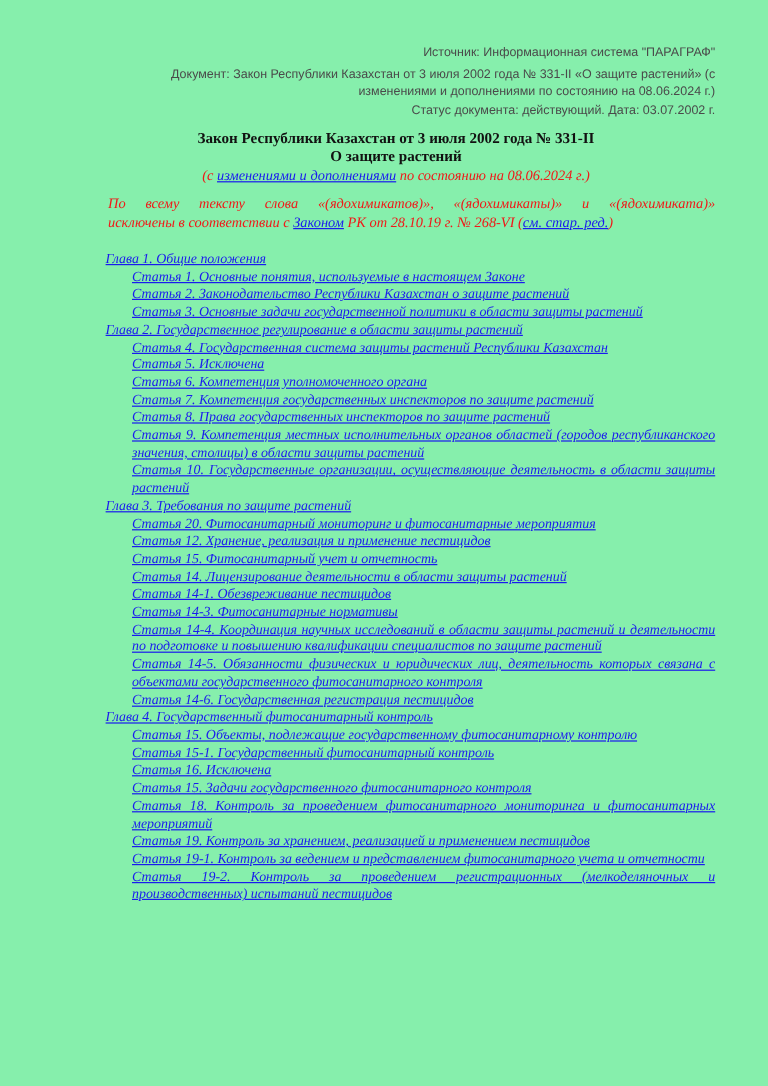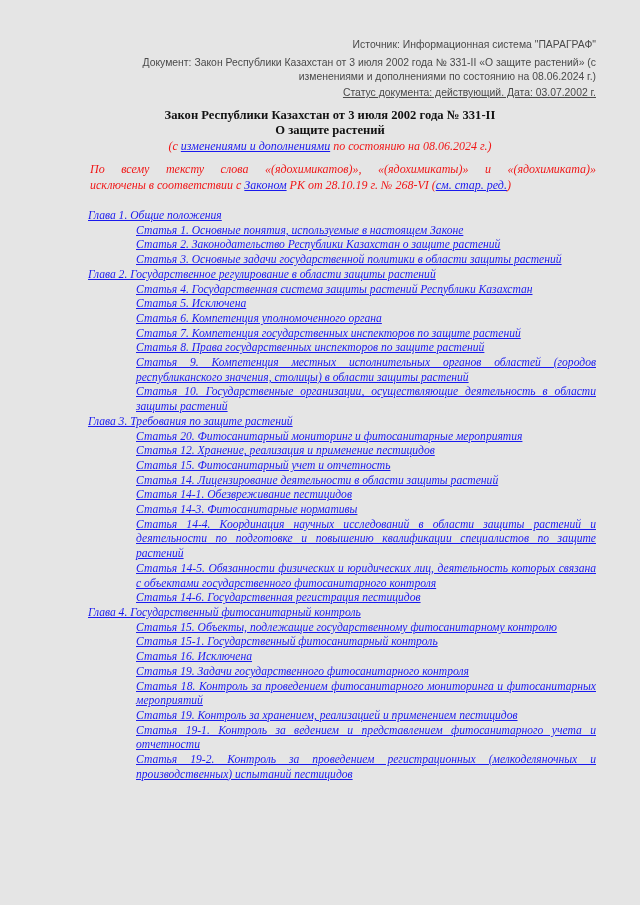--- a/index.html
+++ b/index.html
@@ -11,34 +11,34 @@
     width: 640px;
     height: 905px;
     position: relative;
     overflow: hidden;
   }
   .page {
     position: absolute;
     left: 0; top: 0;
     width: 640px;
     height: 905px;
-    background: #e5e5e5;
+    background: #86efac;
   }
   .meta {
     position: absolute;
     right: 44px;
     font-family: "Liberation Sans", sans-serif;
     font-size: 10.4px;
     color: #4a4a4a;
     text-align: right;
     line-height: 14px;
   }
   .meta.source { top: 38px; }
   .meta.doc { top: 56px; width: 490px; }
-  .meta.status { top: 86px; text-decoration: underline; }
+  .meta.status { top: 86px; }
 
   .title-block {
     position: absolute;
     left: 60px;
     width: 540px;
     top: 108px;
     text-align: center;
     font-family: Liberation Serif, serif;
   }
   .title {
@@ -87,21 +87,21 @@
     line-height: 14.7px;
   }
   .toc-chapter {
     display: block;
     color: #1a1aee;
     text-decoration: underline;
     white-space: nowrap;
   }
   .toc-article {
     display: block;
-    margin-left: 48px;
+    margin-left: 22px;
     color: #1a1aee;
     text-decoration: underline;
     text-align: justify;
   }
 </style>
 </head>
 <body>
 
 <div class="page">
 
@@ -140,19 +140,19 @@
       <a class="toc-article">Статья 14. Лицензирование деятельности в области защиты растений</a>
       <a class="toc-article">Статья 14-1. Обезвреживание пестицидов</a>
       <a class="toc-article">Статья 14-3. Фитосанитарные нормативы</a>
       <a class="toc-article">Статья 14-4. Координация научных исследований в области защиты растений и деятельности по подготовке и повышению квалификации специалистов по защите растений</a>
       <a class="toc-article">Статья 14-5. Обязанности физических и юридических лиц, деятельность которых связана с объектами государственного фитосанитарного контроля</a>
       <a class="toc-article">Статья 14-6. Государственная регистрация пестицидов</a>
       <a class="toc-chapter">Глава 4. Государственный фитосанитарный контроль</a>
       <a class="toc-article">Статья 15. Объекты, подлежащие государственному фитосанитарному контролю</a>
       <a class="toc-article">Статья 15-1. Государственный фитосанитарный контроль</a>
       <a class="toc-article">Статья 16. Исключена</a>
-      <a class="toc-article">Статья 19. Задачи государственного фитосанитарного контроля</a>
+      <a class="toc-article">Статья 15. Задачи государственного фитосанитарного контроля</a>
       <a class="toc-article">Статья 18. Контроль за проведением фитосанитарного мониторинга и фитосанитарных мероприятий</a>
       <a class="toc-article">Статья 19. Контроль за хранением, реализацией и применением пестицидов</a>
       <a class="toc-article">Статья 19-1. Контроль за ведением и представлением фитосанитарного учета и отчетности</a>
       <a class="toc-article">Статья 19-2. Контроль за проведением регистрационных (мелкоделяночных и производственных) испытаний пестицидов</a>
     </div>
 </div>
 
 </body></html>

